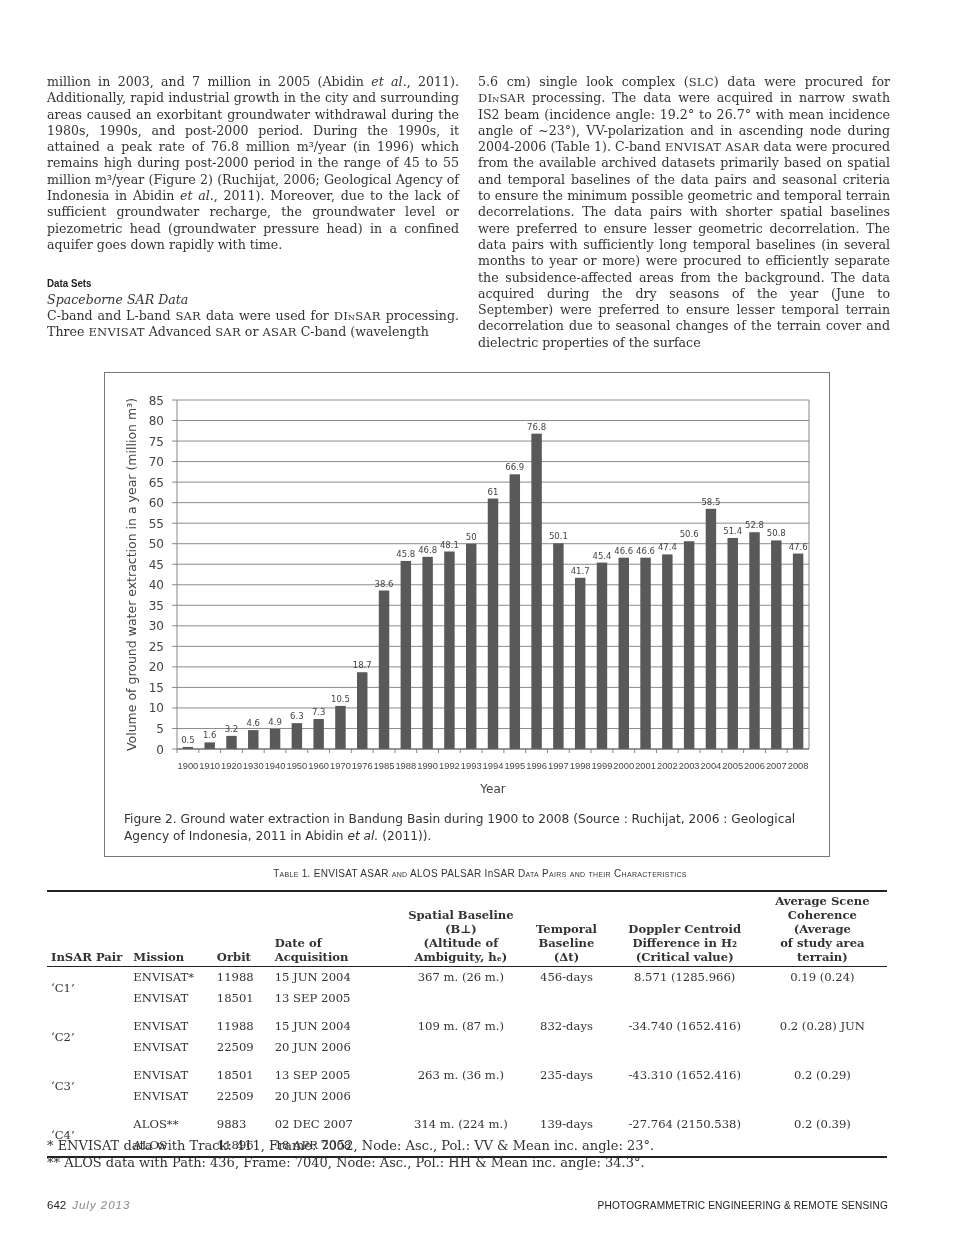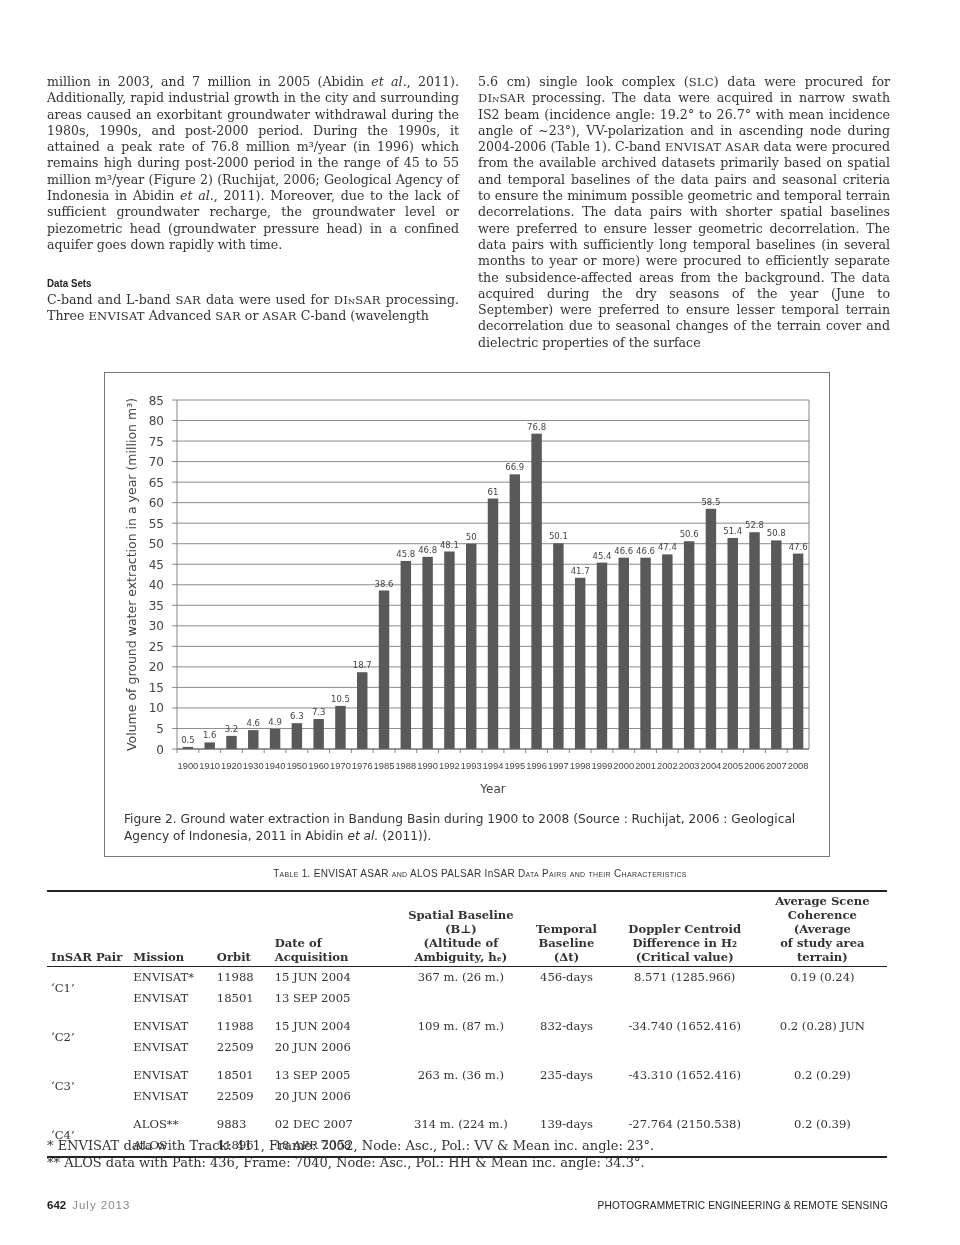--- a/index.html
+++ b/index.html
@@ -26,30 +26,31 @@
   .c-orbit { text-align:left; width:52px; }
   .c-date { text-align:left; width:130px; }
   .c-base { text-align:center; width:120px; }
   .c-temp { text-align:center; width:86px; }
   .c-dopp { text-align:center; width:150px; }
   .c-coh { text-align:center; width:130px; }
   .pair-cell { vertical-align:middle !important; }
   .grp-gap td { height:7px; line-height:7px; }
   .footnotes { position:absolute; left:47px; top:1138px; font-family:"DejaVu Serif", serif; font-size:13px; line-height:16.5px; color:#333; }
   .footer-left { position:absolute; left:47px; top:1199px; font-family:"Liberation Sans", sans-serif; font-size:11.5px; color:#222; }
-  .footer-left .pg { font-weight:bold; }
-  .footer-left .date { color:#888; margin-left:6px; letter-spacing:1px;margin-top:25px; }
+  .footer-left .pg { font-weight:normal; }
+  .footer-left .date { font-style:italic; color:#888; margin-left:6px; letter-spacing:1px;margin-top:25px; }
   .footer-right { position:absolute; right:72px; top:1199px; font-family:"Liberation Sans", sans-serif; font-size:11.5px; color:#222; transform:scaleX(0.88); transform-origin:right; letter-spacing:0.2px; }
 </style>
 </head>
 <body>
 
 <div class="col col-left">
   <p><span>million in 2003, and 7 million in 2005 (Abidin </span><i>et al.</i><span>, 2011). Additionally, rapid industrial growth in the city and surrounding areas caused an exorbitant groundwater withdrawal during the 1980s, 1990s, and post-2000 period. During the 1990s, it attained a peak rate of 76.8 million m³/year (in 1996) which remains high during post-2000 period in the range of 45 to 55 million m³/year (Figure 2) (Ruchijat, 2006; Geological Agency of Indonesia in Abidin </span><i>et al.</i><span>, 2011). Moreover, due to the lack of sufficient groundwater recharge, the groundwater level or piezometric head (groundwater pressure head) in a confined aquifer goes down rapidly with time.</span></p>
   <div class="section-head">Data Sets</div>
+  <div class="subsection">Spaceborne SAR Data</div>
   <p><span>C-band and L-band </span><span class="sc">SAR</span><span> data were used for </span><span class="sc">DInSAR</span><span> processing. Three </span><span class="sc">ENVISAT</span><span> Advanced </span><span class="sc">SAR</span><span> or </span><span class="sc">ASAR</span><span> C-band (wavelength</span></p>
 </div>
 
 <div class="col col-right">
   <p><span>5.6 cm) single look complex (</span><span class="sc">SLC</span><span>) data were procured for </span><span class="sc">DInSAR</span><span> processing. The data were acquired in narrow swath IS2 beam (incidence angle: 19.2° to 26.7° with mean incidence angle of ~23°), VV-polarization and in ascending node during 2004-2006 (Table 1). C-band </span><span class="sc">ENVISAT ASAR</span><span> data were procured from the available archived datasets primarily based on spatial and temporal baselines of the data pairs and seasonal criteria to ensure the minimum possible geometric and temporal terrain decorrelations. The data pairs with shorter spatial baselines were preferred to ensure lesser geometric decorrelation. The data pairs with sufficiently long temporal baselines (in several months to year or more) were procured to efficiently separate the subsidence-affected areas from the background. The data acquired during the dry seasons of the year (June to September) were preferred to ensure lesser temporal terrain decorrelation due to seasonal changes of the terrain cover and dielectric properties of the surface</span></p>
 </div>
 
 <div class="figure">
   <svg class="chart-svg" id="chart" width="726" height="430">
       <line x1="72" x2="704" y1="376" y2="376" stroke="#8c8c8c" stroke-width="1"></line>

